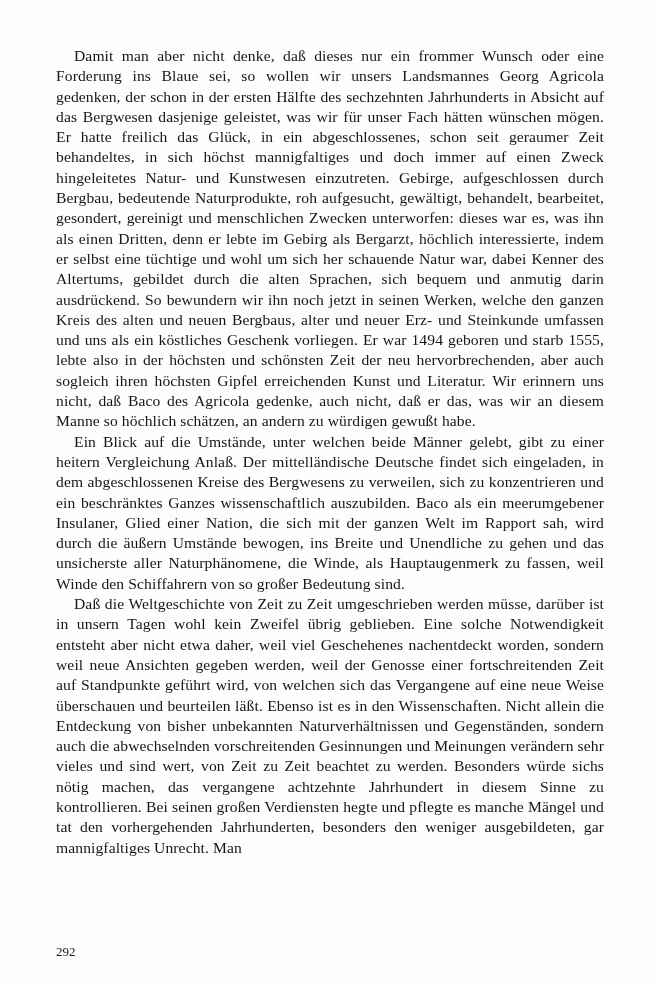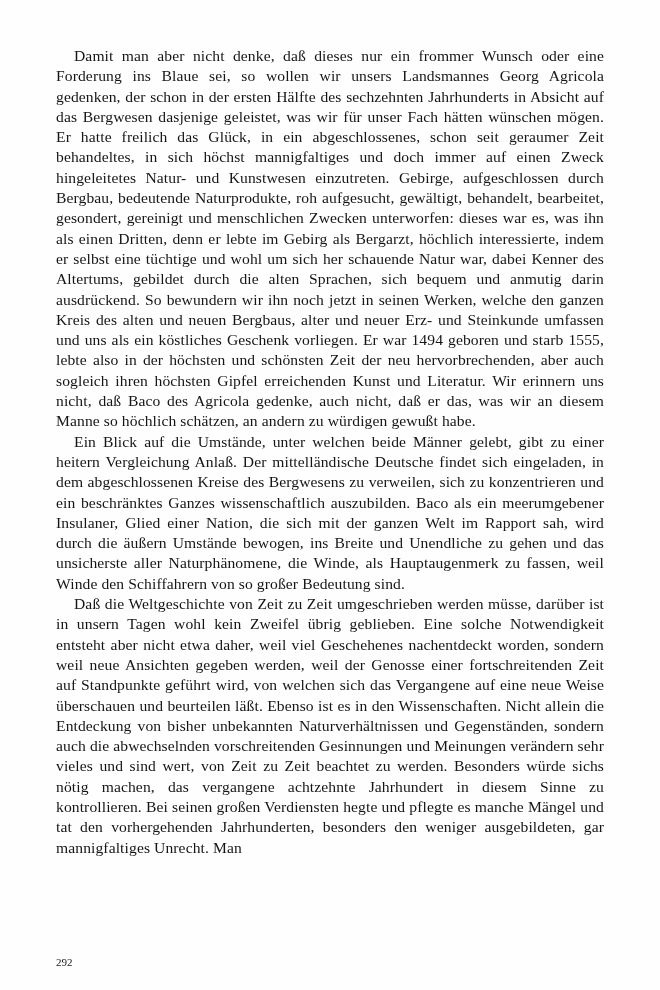--- a/index.html
+++ b/index.html
@@ -30,22 +30,22 @@
       line-height: 20.3px;
       text-align: justify;
       text-indent: 18px;
       letter-spacing: 0.1px;
       hyphens: auto;
       -webkit-hyphens: auto;
     }
     .page-number {
       position: absolute;
       left: 56px;
-      bottom: 22px;
-      font-size: 11px;
+      bottom: 32px;
+      font-size: 13px;
       line-height: 12px;
       color: #1a1a1a;
       text-align: right;
     }
   </style>
 </head>
 <body>
 
 <div class="book-page">
   <div class="text-block">

